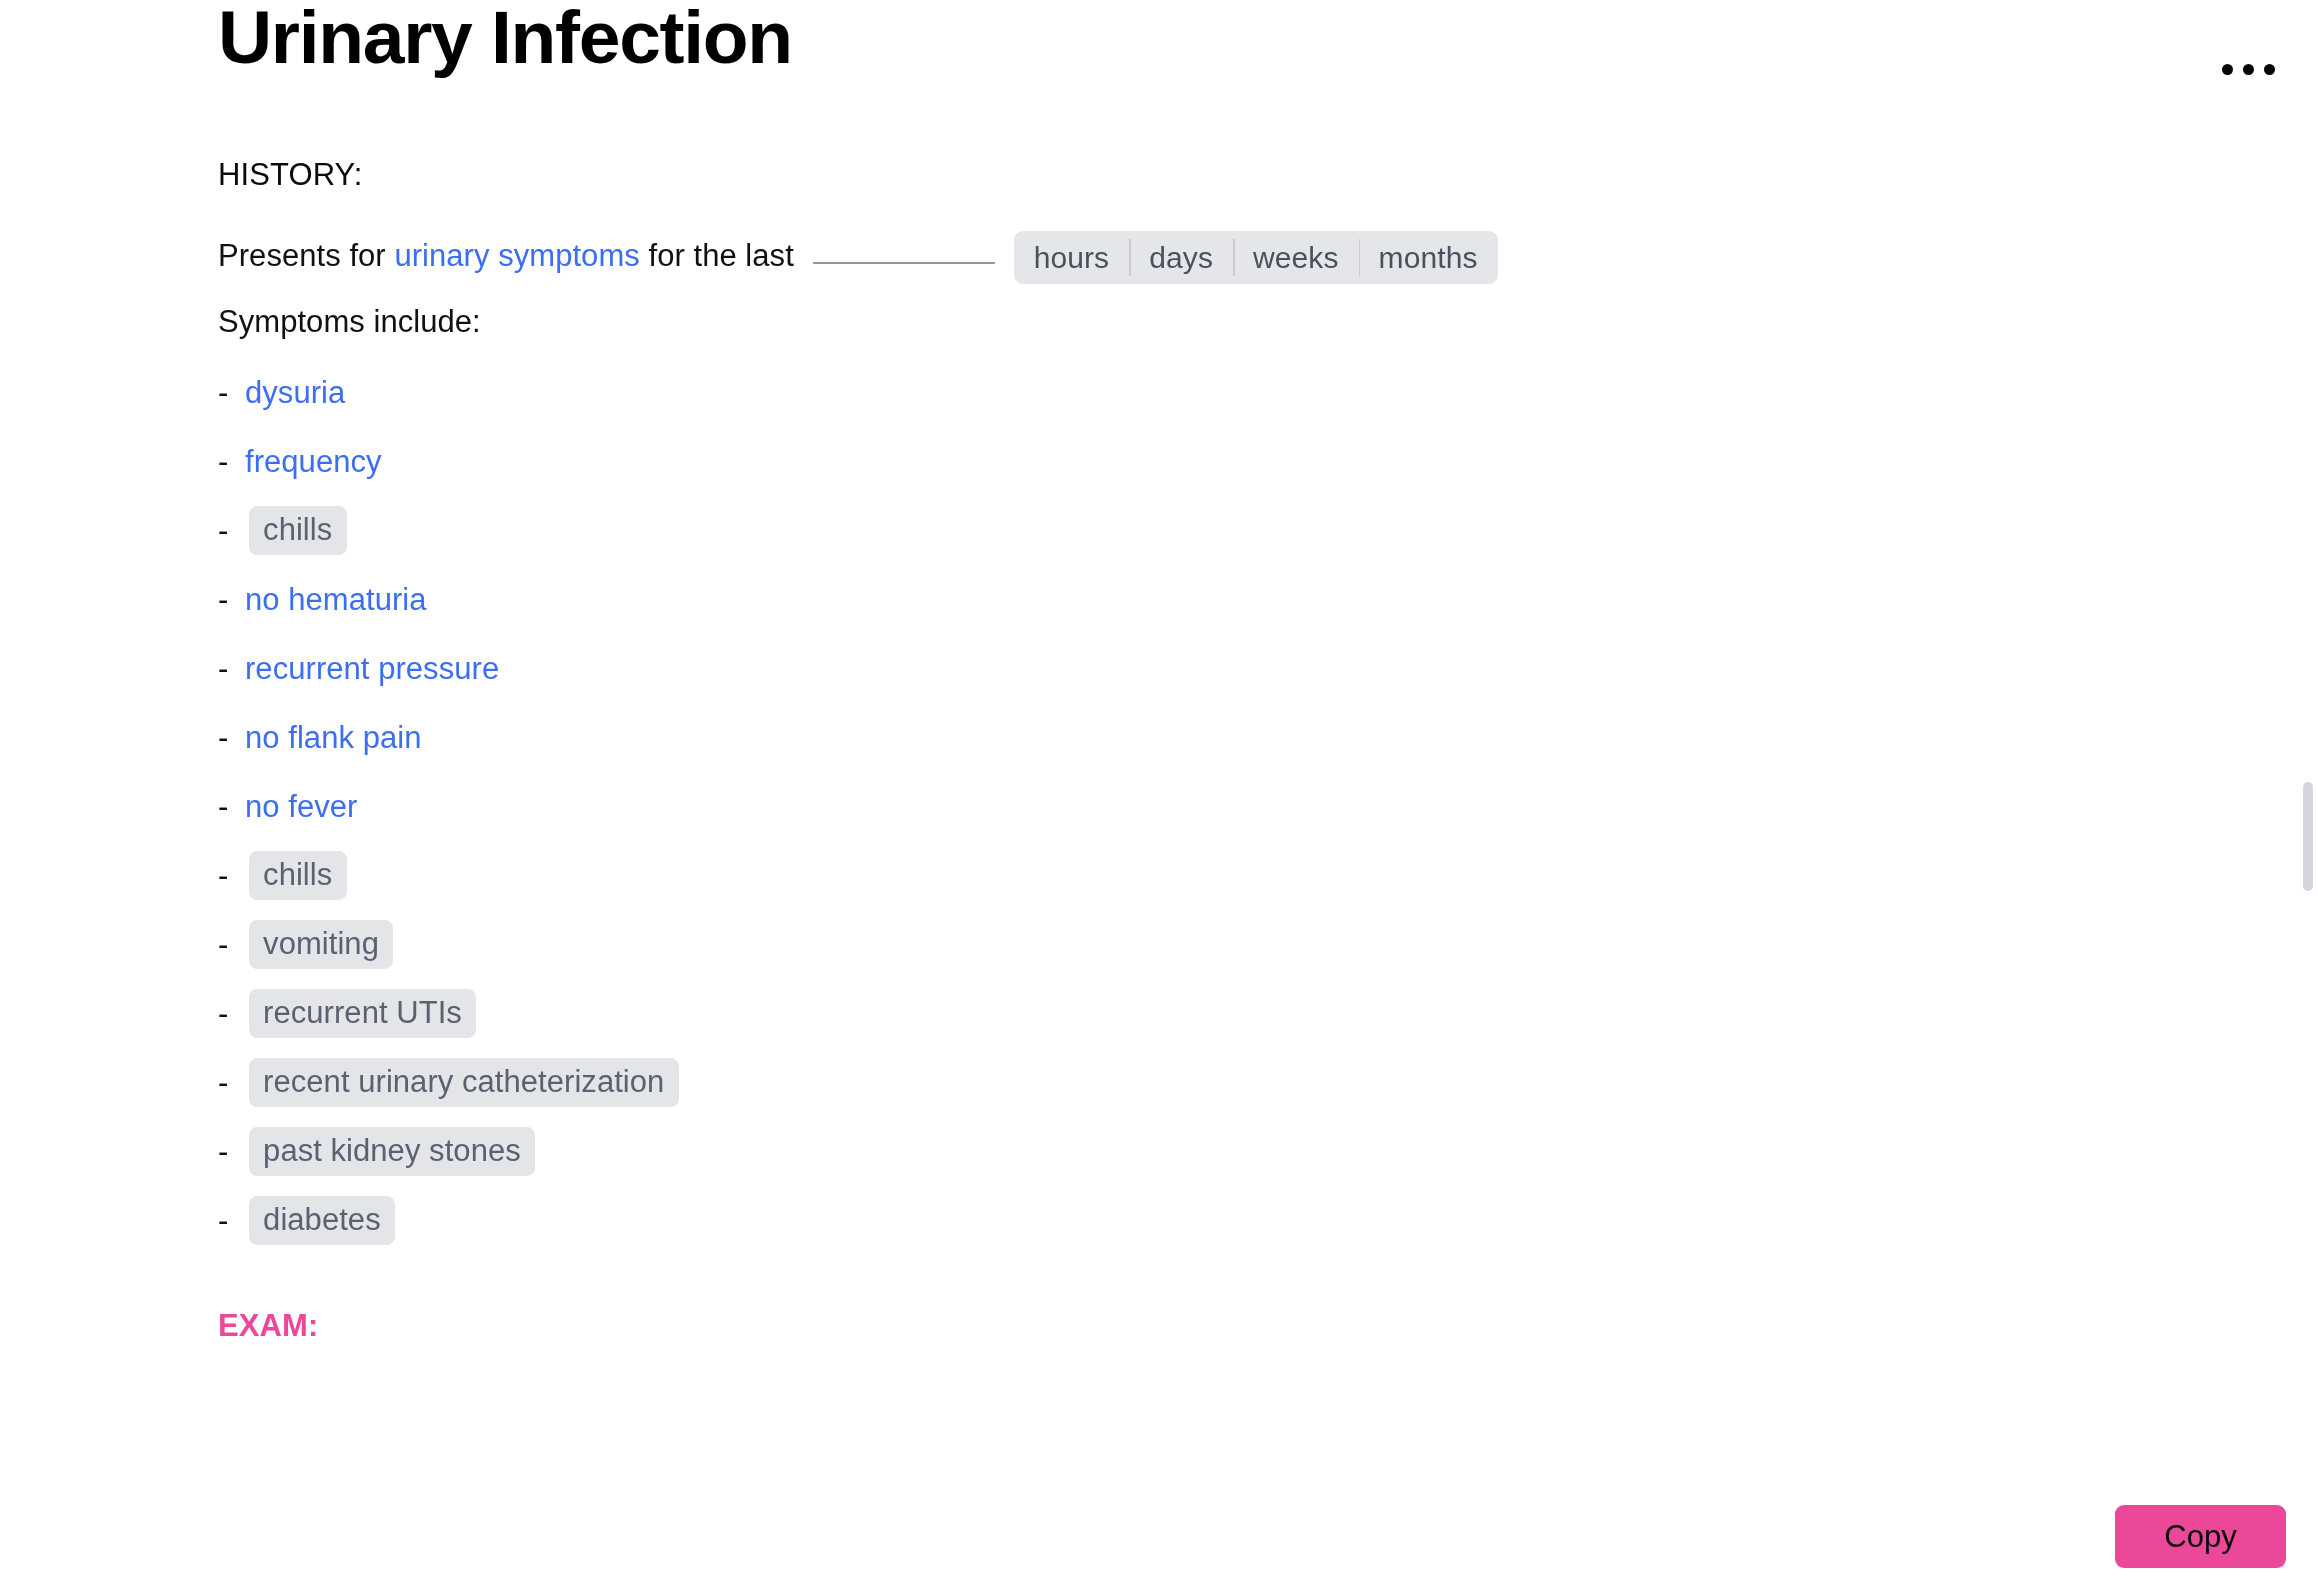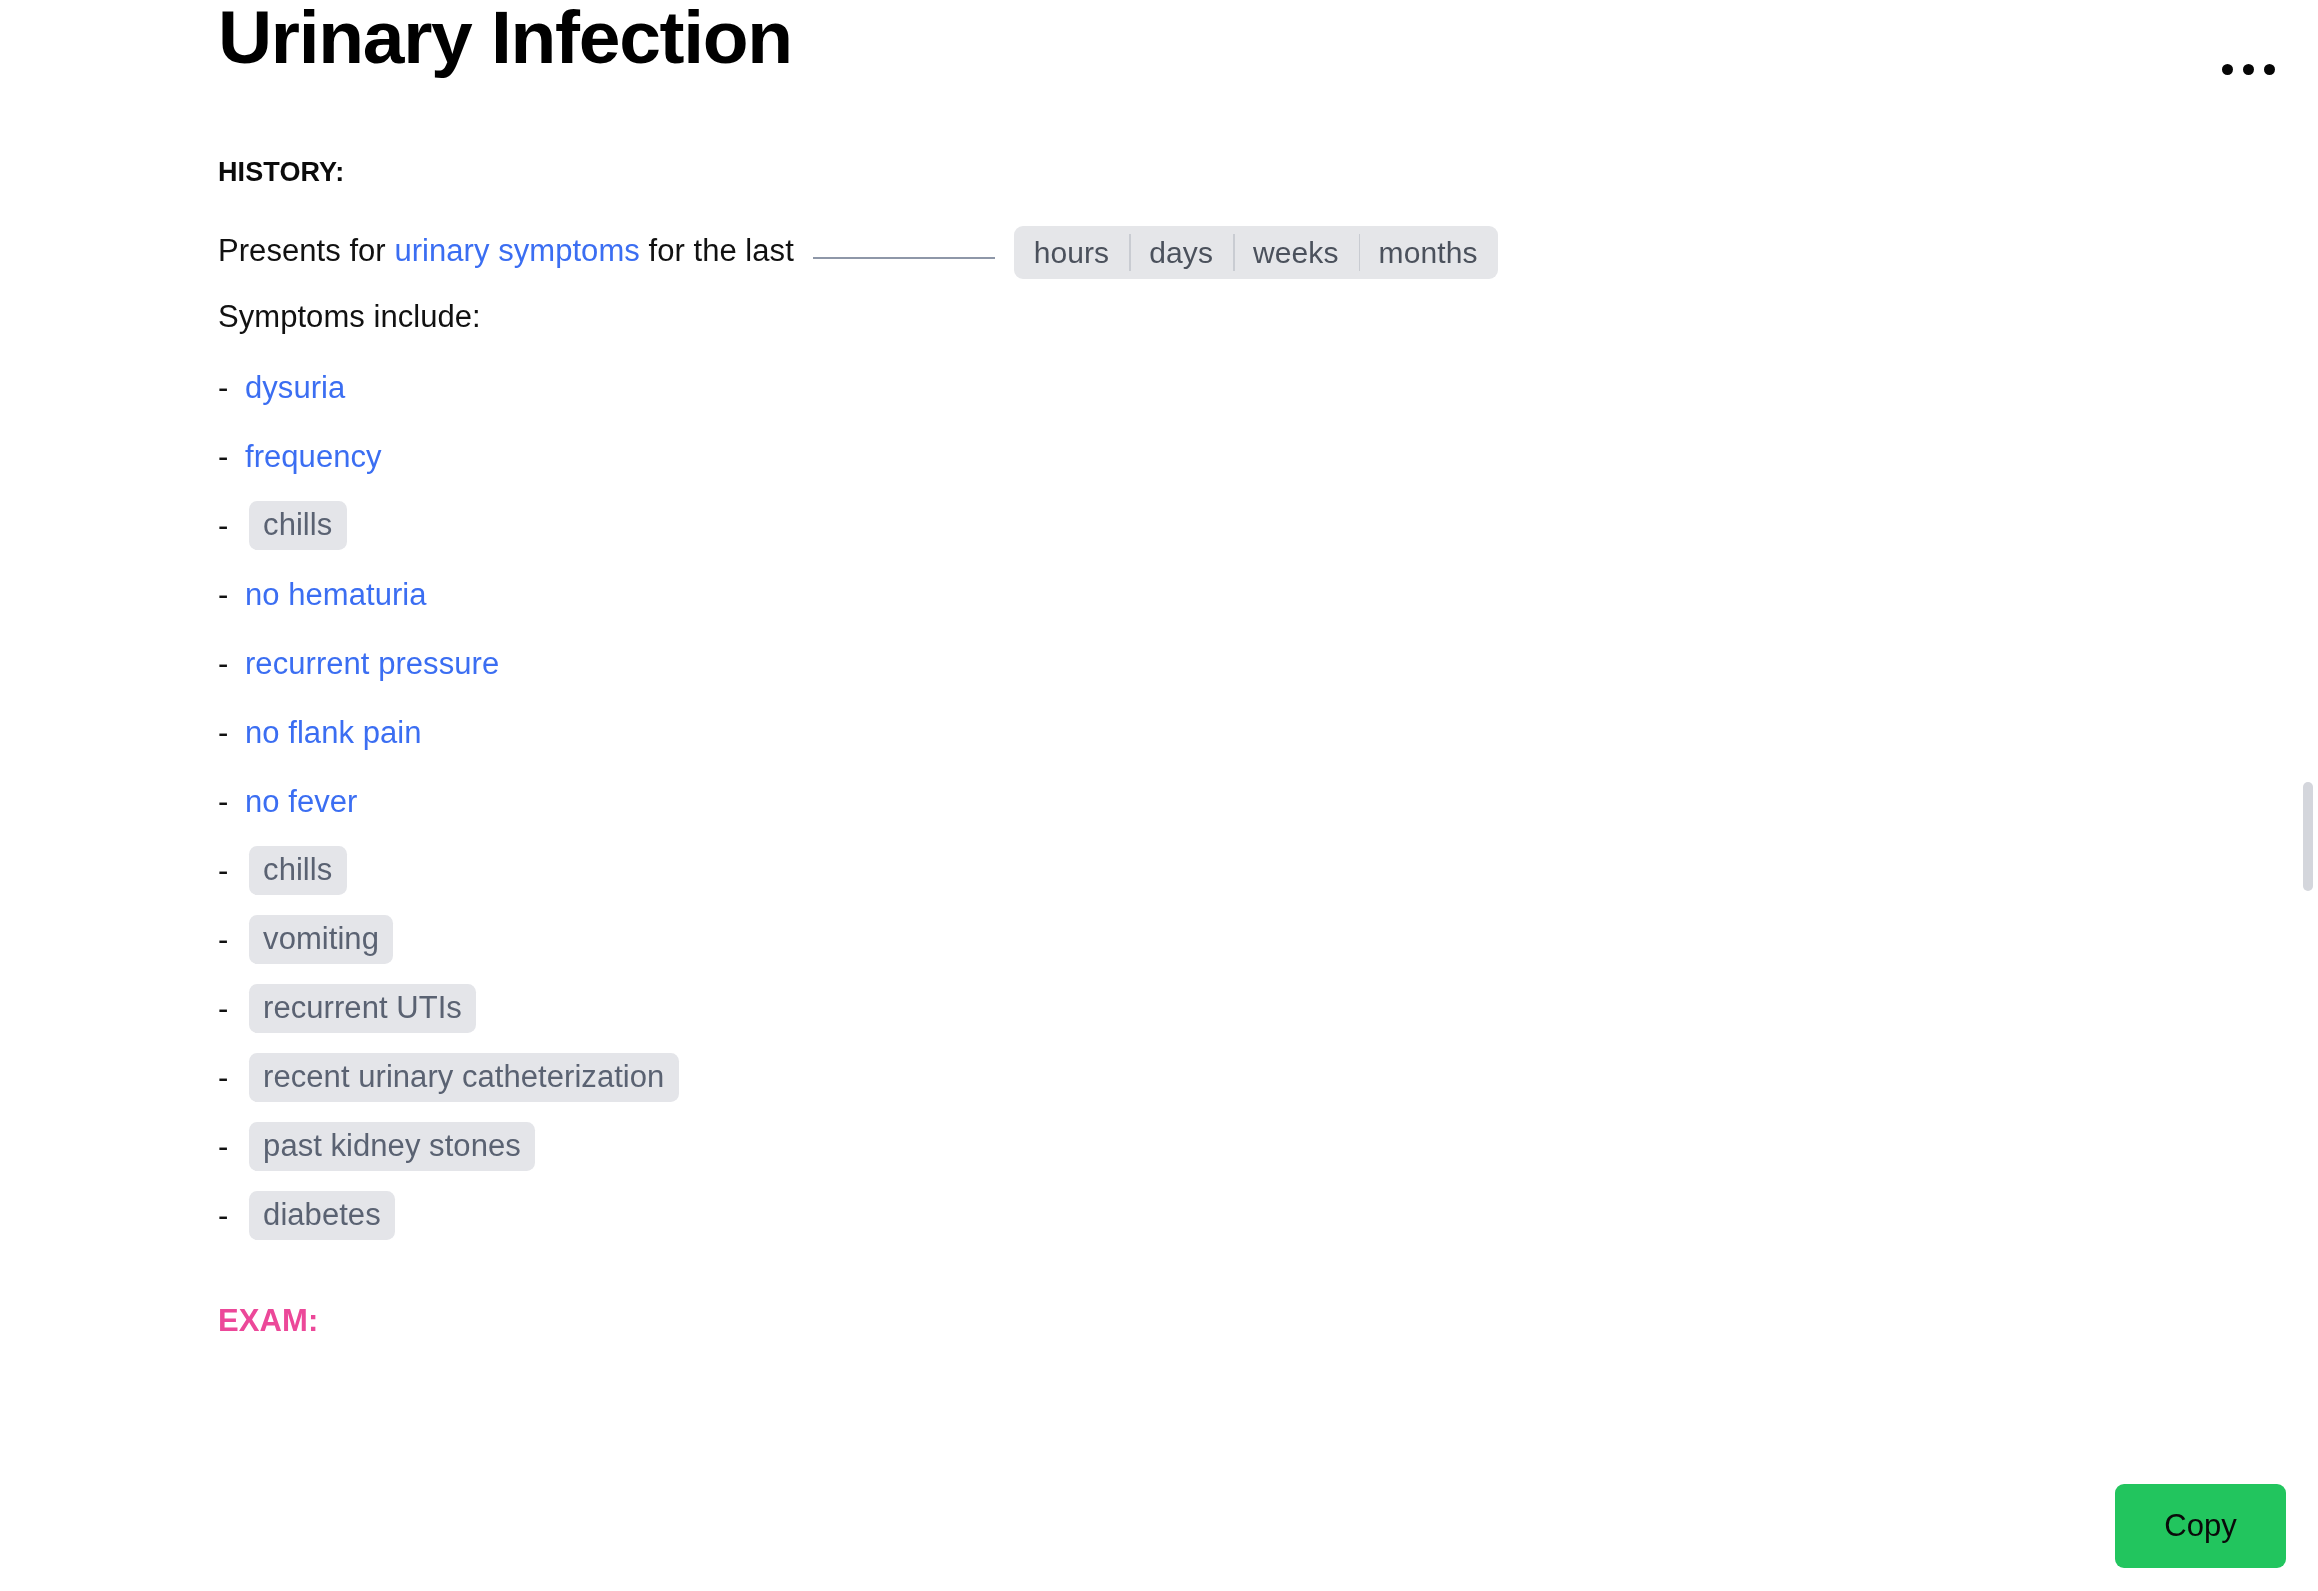--- a/index.html
+++ b/index.html
@@ -51,22 +51,22 @@
   .doc-title {
     margin: 0;
     font-size: 75px;
     line-height: 1.0;
     font-weight: 700;
     letter-spacing: -1.3px;
     color: #000000;
   }
 
   .section-head {
-    font-size: 27px;
-    font-weight: 700;
+    font-size: 31px;
+    font-weight: 400;
     color: #0b0b0b;
     letter-spacing: 0.1px;
   }
 
   .body-line {
     font-size: 31px;
     color: #111111;
     letter-spacing: 0.05px;
     white-space: nowrap;
   }
@@ -158,22 +158,22 @@
     margin-top: 53px;
     letter-spacing: 0.1px;
   }
 
   
   .copy-btn {
     position: absolute;
     right: 32px;
     bottom: 23px;
     width: 171px;
-    height: 84px;
-    background: #22c55e;
+    height: 63px;
+    background: #ec4899;
     border: none;
     border-radius: 9px;
     font-family: "Liberation Sans", sans-serif;
     font-size: 31px;
     color: #0a0a0a;
     cursor: pointer;
     display: flex;
     align-items: center;
     justify-content: center;
     text-align: right;

